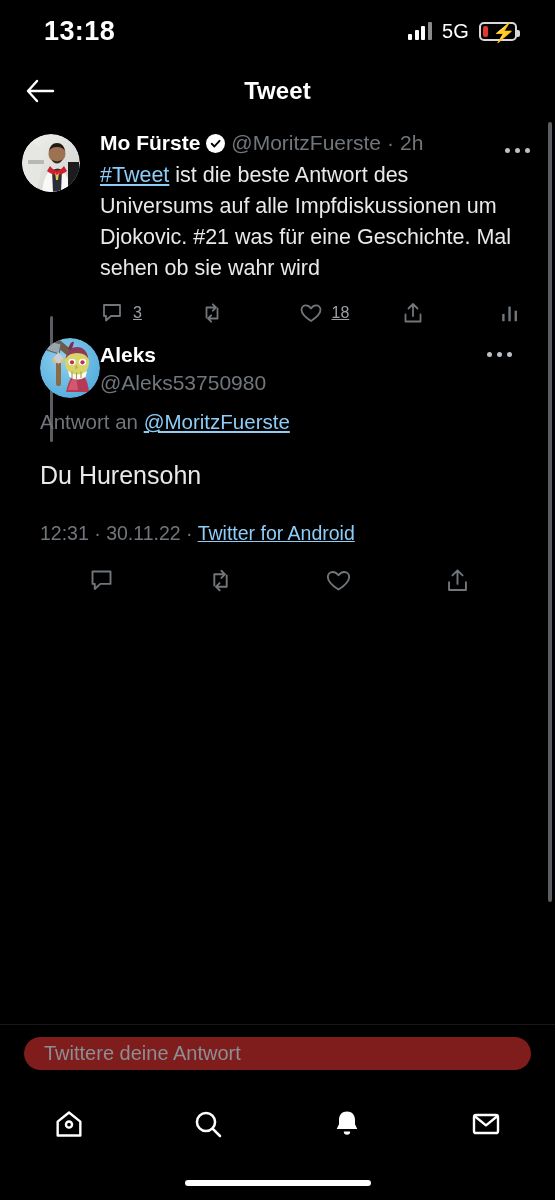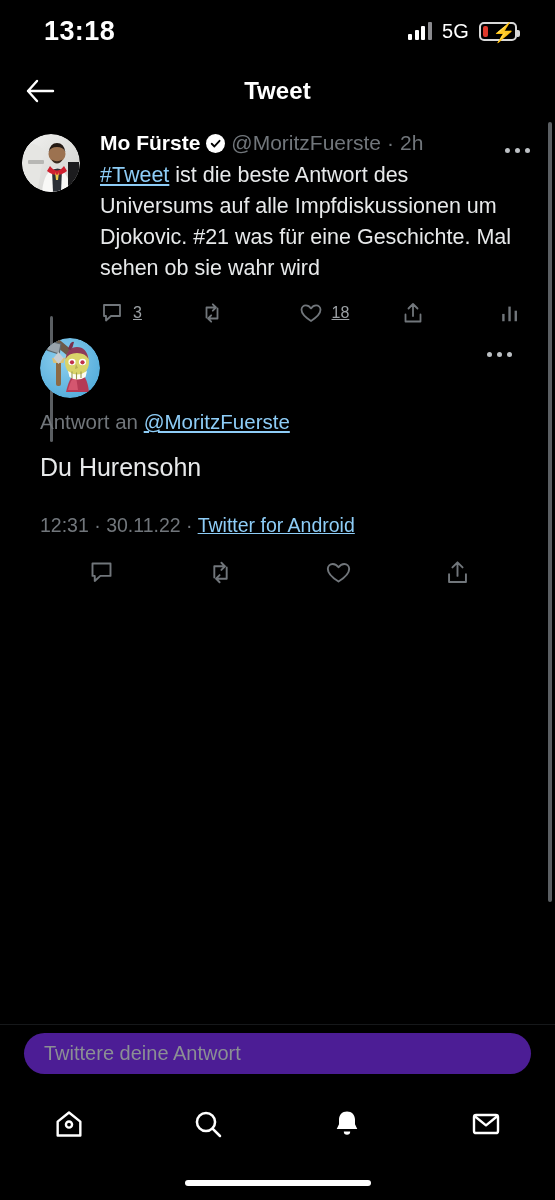--- a/index.html
+++ b/index.html
@@ -78,29 +78,29 @@
   .a-reply { width:102px; } .a-rt { width:100px; } .a-like { width:104px; }
   .a-share { width:100px; }
 
   
   .tweet2 { position:absolute; top:212px; left:0; right:0; }
   .t2-head { position:relative; height:74px; }
   .t2-names { margin-left:82px; padding-top:10px; }
   .t2-name { color:#fff; font-size:21px; font-weight:700; line-height:26px; }
   .t2-handle { color:#71767b; font-size:21px; line-height:29px; }
   .replyto { margin:4px 0 0 22px; color:#71767b; font-size:20.5px; }
-  .t2-text { margin:16px 0 0 22px; color:#e7e9ea; font-size:25px; line-height:34px; }
+  .t2-text { margin:24px 0 0 22px; color:#e7e9ea; font-size:25px; line-height:34px; }
   .meta { margin:30px 0 0 22px; color:#71767b; font-size:19.5px; }
   .actionbar2 { margin:22px 22px 0 22px; display:flex; align-items:center;
                 justify-content:space-between; padding:0 44px 0 48px; }
 
   
   .composer-wrap { position:absolute; left:0; right:0; bottom:118px; height:58px;
                    border-top:1px solid #16181a; padding:0 24px; display:flex; align-items:center; }
-  .composer { width:100%; height:41px; background:#4c1d95; border-radius:24px;
+  .composer { width:100%; height:33px; background:#7f1d1d; border-radius:24px;
               display:flex; align-items:center; padding:0 20px; }
   .composer-placeholder { color:#8b8f94; font-size:20px; }
 
   
   .bottomnav { position:absolute; left:0; right:0; bottom:40px; height:72px;
                display:flex; align-items:center; }
   .navitem { flex:1; display:flex; align-items:center; justify-content:center; height:100%; }
 
   .home-indicator { position:absolute; left:50%; transform:translateX(-50%); bottom:14px;
                     width:186px; height:6px; background:#fff; border-radius:4px; }
@@ -269,20 +269,24 @@
             </g>
           </svg>
         </div>
 
         <div class="more-dots">
           <span></span>
           <span></span>
           <span></span>
         </div>
 
+        <div class="t2-names">
+          <div class="t2-name">Aleks</div>
+          <div class="t2-handle">@Aleks53750980</div>
+        </div>
       </div>
 
       <div class="replyto">
         <span>Antwort an</span>
         <span class="link">@MoritzFuerste</span>
       </div>
 
       <div class="t2-text">Du Hurensohn</div>
 
       <div class="meta">

